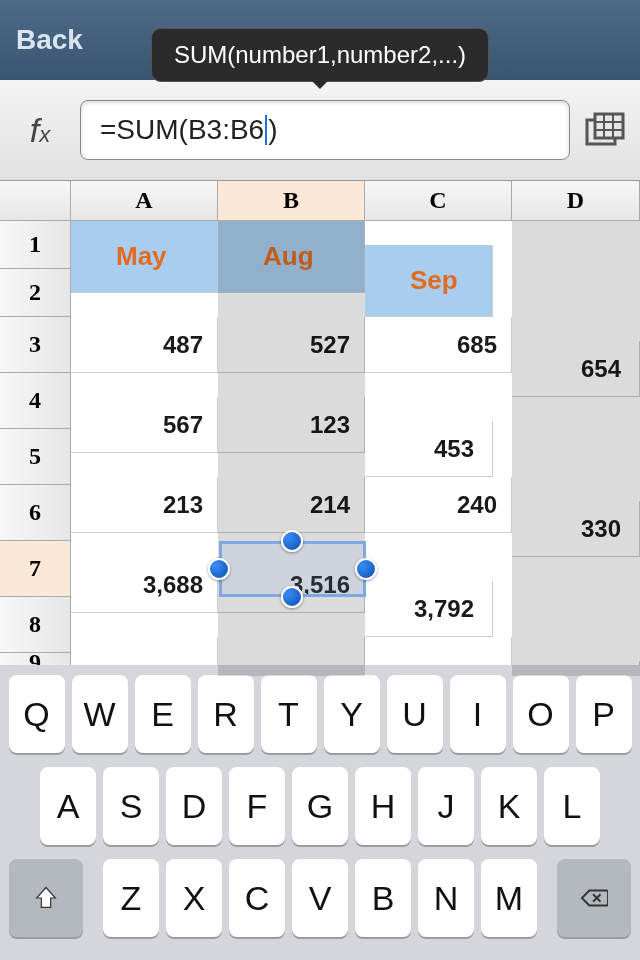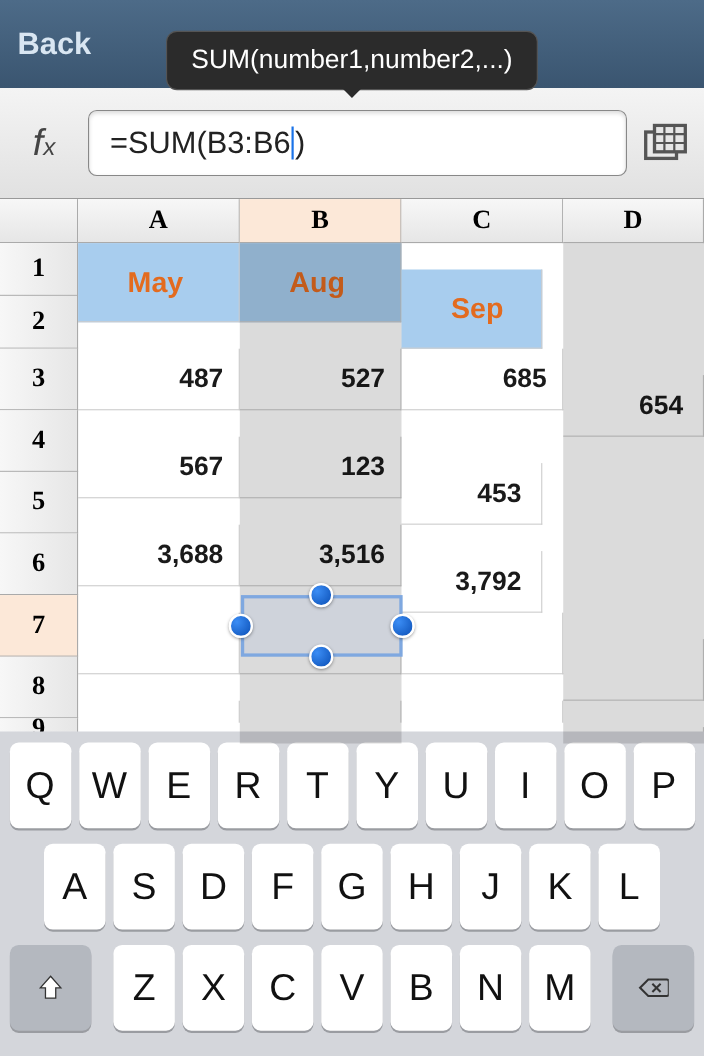--- a/index.html
+++ b/index.html
@@ -299,20 +299,26 @@
       <div class="grow data">
         <div class="cell">487</div>
         <div class="cell">527</div>
         <div class="cell">685</div>
         <div class="cell">654</div>
       </div>
       <div class="grow data">
         <div class="cell">567</div>
         <div class="cell">123</div>
         <div class="cell">453</div>
+      </div>
+      <div class="grow data">
+        <div class="cell">213</div>
+        <div class="cell">214</div>
+        <div class="cell">240</div>
+        <div class="cell">330</div>
       </div>
       <div class="grow data">
         <div class="cell">3,688</div>
         <div class="cell">3,516</div>
         <div class="cell">3,792</div>
       </div>
       <div class="grow empty">
         <div class="cell"></div>
         <div class="cell"></div>
         <div class="cell"></div>

